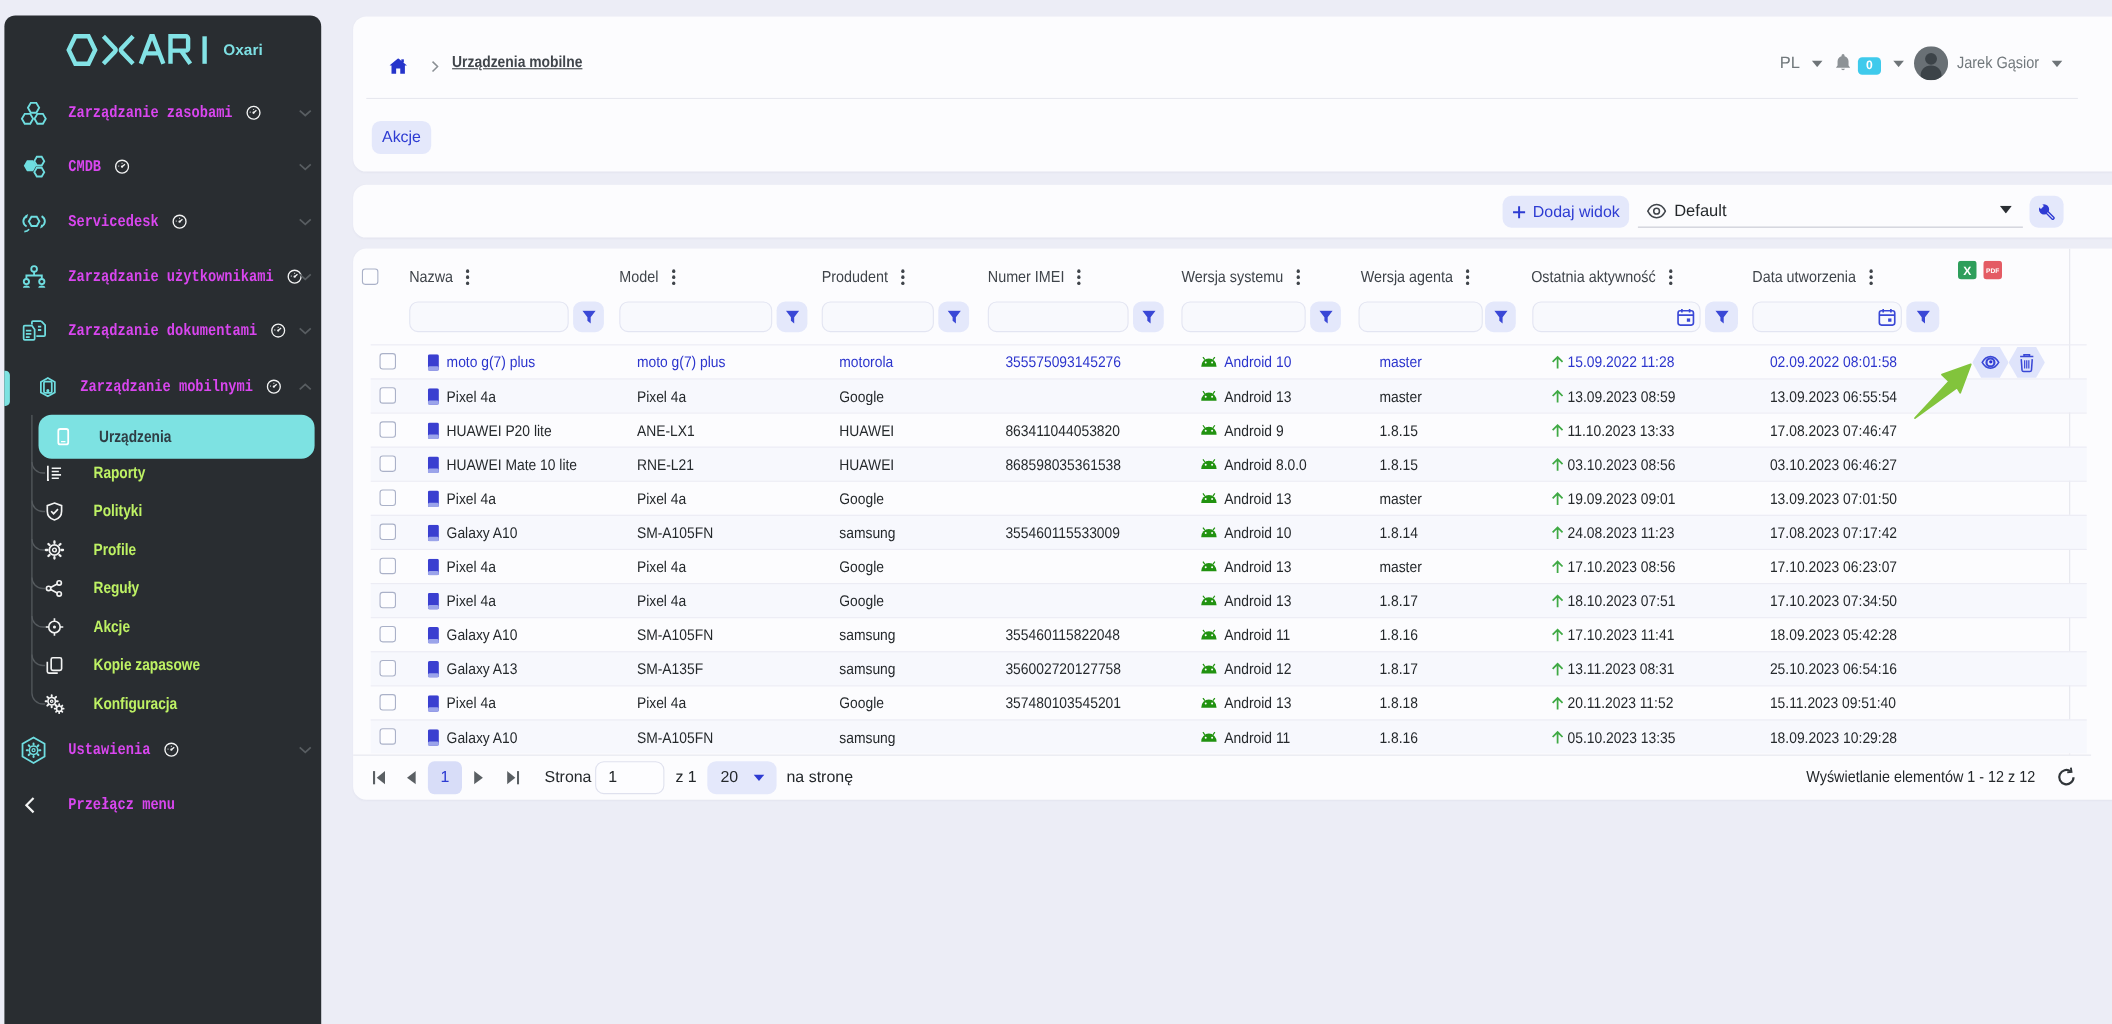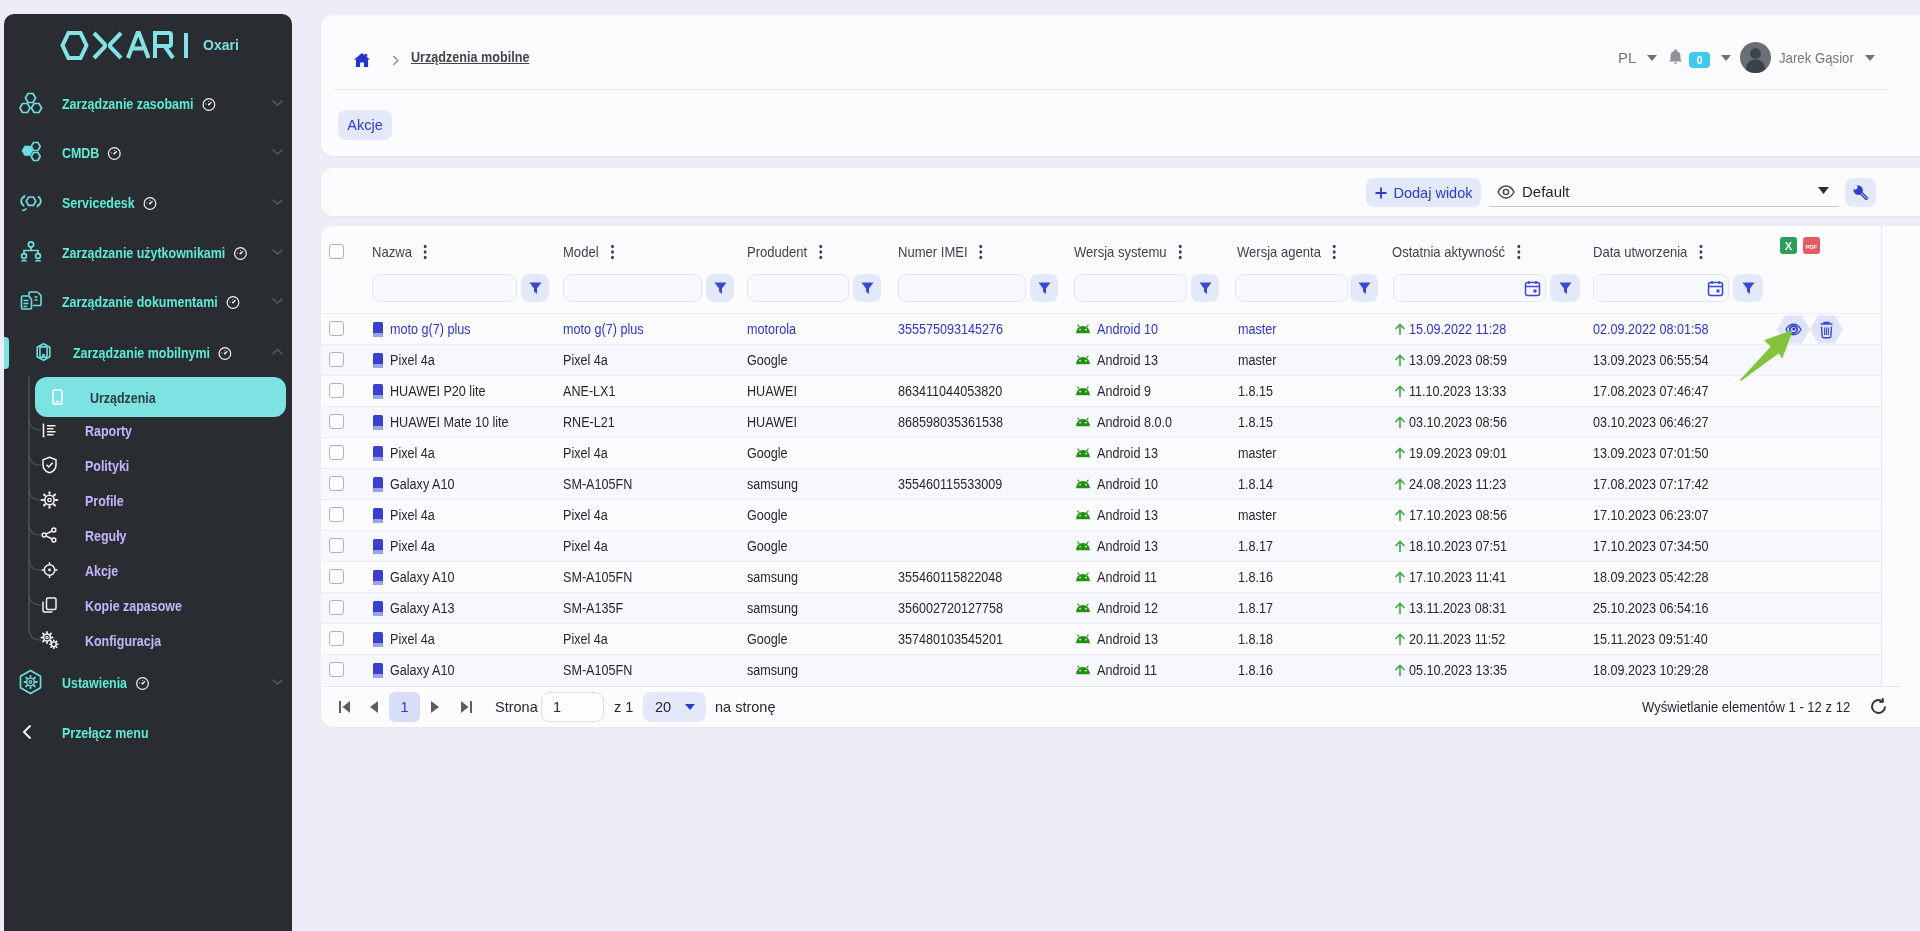--- a/index.html
+++ b/index.html
@@ -2,26 +2,26 @@
 <html><head>
 <meta charset="utf-8">
 <style>
 *{margin:0;padding:0;box-sizing:border-box;}
 html,body{width:1920px;height:931px;overflow:hidden;}
 body{background:#ecedf6;font-family:"Liberation Sans",sans-serif;}
 .abs{position:absolute;}
 .page{position:relative;width:1920px;height:931px;}
 
 .sidebar{position:absolute;left:4px;top:14px;width:288px;height:917px;background:#292d31;border-radius:10px 10px 0 0;}
-.mitem{position:absolute;left:0;width:288px;height:34px;color:#5eead4;font-size:15px;font-weight:700;}
+.mitem{position:absolute;left:0;width:288px;height:34px;color:#d946ef;font-size:15px;font-weight:700;font-family:Liberation Mono, monospace;}
 .mitem .txt{position:absolute;left:58px;top:50%;transform:translateY(-50%) scaleX(.83);transform-origin:left center;white-space:nowrap;}
 .mitem .ic{position:absolute;left:14px;top:50%;transform:translateY(-50%);width:26px;height:26px;}
 .badge-sp{display:inline-block;vertical-align:-3px;margin-left:7px;transform:scaleX(1.2);}
 .chev{position:absolute;right:8px;top:50%;transform:translateY(-50%);}
-.smitem{position:absolute;left:0;width:288px;height:30px;color:#c4b5fd;font-size:15px;font-weight:700;}
+.smitem{position:absolute;left:0;width:288px;height:30px;color:#bef264;font-size:15px;font-weight:700;}
 .smitem .txt{position:absolute;left:81px;top:50%;transform:translateY(-50%) scaleX(.83);transform-origin:left center;white-space:nowrap;}
 .smitem .ic{position:absolute;left:36px;top:50%;transform:translateY(-50%);width:19px;height:19px;}
 
 .card{position:absolute;left:321px;width:1615px;background:#fcfcfe;border-radius:12px;box-shadow:0 1px 2px rgba(40,50,90,.04);}
 .lavbtn{position:absolute;background:#e4e8fb;border-radius:8px;color:#2d3bd2;font-size:14.5px;display:flex;align-items:center;justify-content:center;}
 
 .hlabel{position:absolute;top:5px;height:42px;line-height:42px;color:#3f444a;font-size:14.5px;display:flex;align-items:center;gap:13px;white-space:nowrap;transform:scaleX(.9);transform-origin:left center;}
 .finput{position:absolute;top:48px;height:28px;background:#f8f9fd;border:1px solid #e3e5f2;border-radius:8px;}
 .fbtn{position:absolute;top:48px;width:28px;height:28px;background:#e4e8fb;border-radius:8px;display:flex;align-items:center;justify-content:center;}
 .row{position:relative;width:1560px;height:31px;border-top:1px solid #ececf4;font-size:14px;color:#25292c;}
@@ -443,21 +443,21 @@
         <rect x="1.5" y="2.5" width="14" height="13" rx="2"></rect>
         <path d="M5,1 v3 M12,1 v3 M1.5,6.5 h14"></path>
         <rect x="9.5" y="9.5" width="3" height="3" fill="#3a48d6" stroke="none"></rect>
       </svg>
   <div class="fbtn" style="left:1412px;width:30px;">
         <svg width="13" height="13" viewBox="0 0 13 13" fill="#3a48d6">
           <path d="M0.5,0.5 h12 L8,6.5 v5.5 L5,9.5 v-3 z"></path>
         </svg>
       </div>
 
-  <div class="abs" id="rows" style="left:0;top:87px;width:1560px;">
+  <div class="abs" id="rows" style="left:16px;top:87px;width:1560px;">
   <div class="row sel">
     <div class="abs" style="left:8px;top:7px;width:15px;height:15px;border:1px solid #aab1c8;border-radius:3px;background:#fdfdff;"></div>
     <svg class="phico" style="left:52px;" viewBox="0 0 10 15">
             <rect width="10" height="15" rx="1.6" fill="#3a3fd0"></rect>
             <rect y="11" width="10" height="4" rx="1.4" fill="#9ba4ea"></rect>
           </svg>
     <span class="cell" style="left:69px;">moto g(7) plus</span>
     <span class="cell" style="left:242px;">moto g(7) plus</span>
     <span class="cell" style="left:426px;">motorola</span>
     <span class="cell" style="left:577px;">355575093145276</span>

